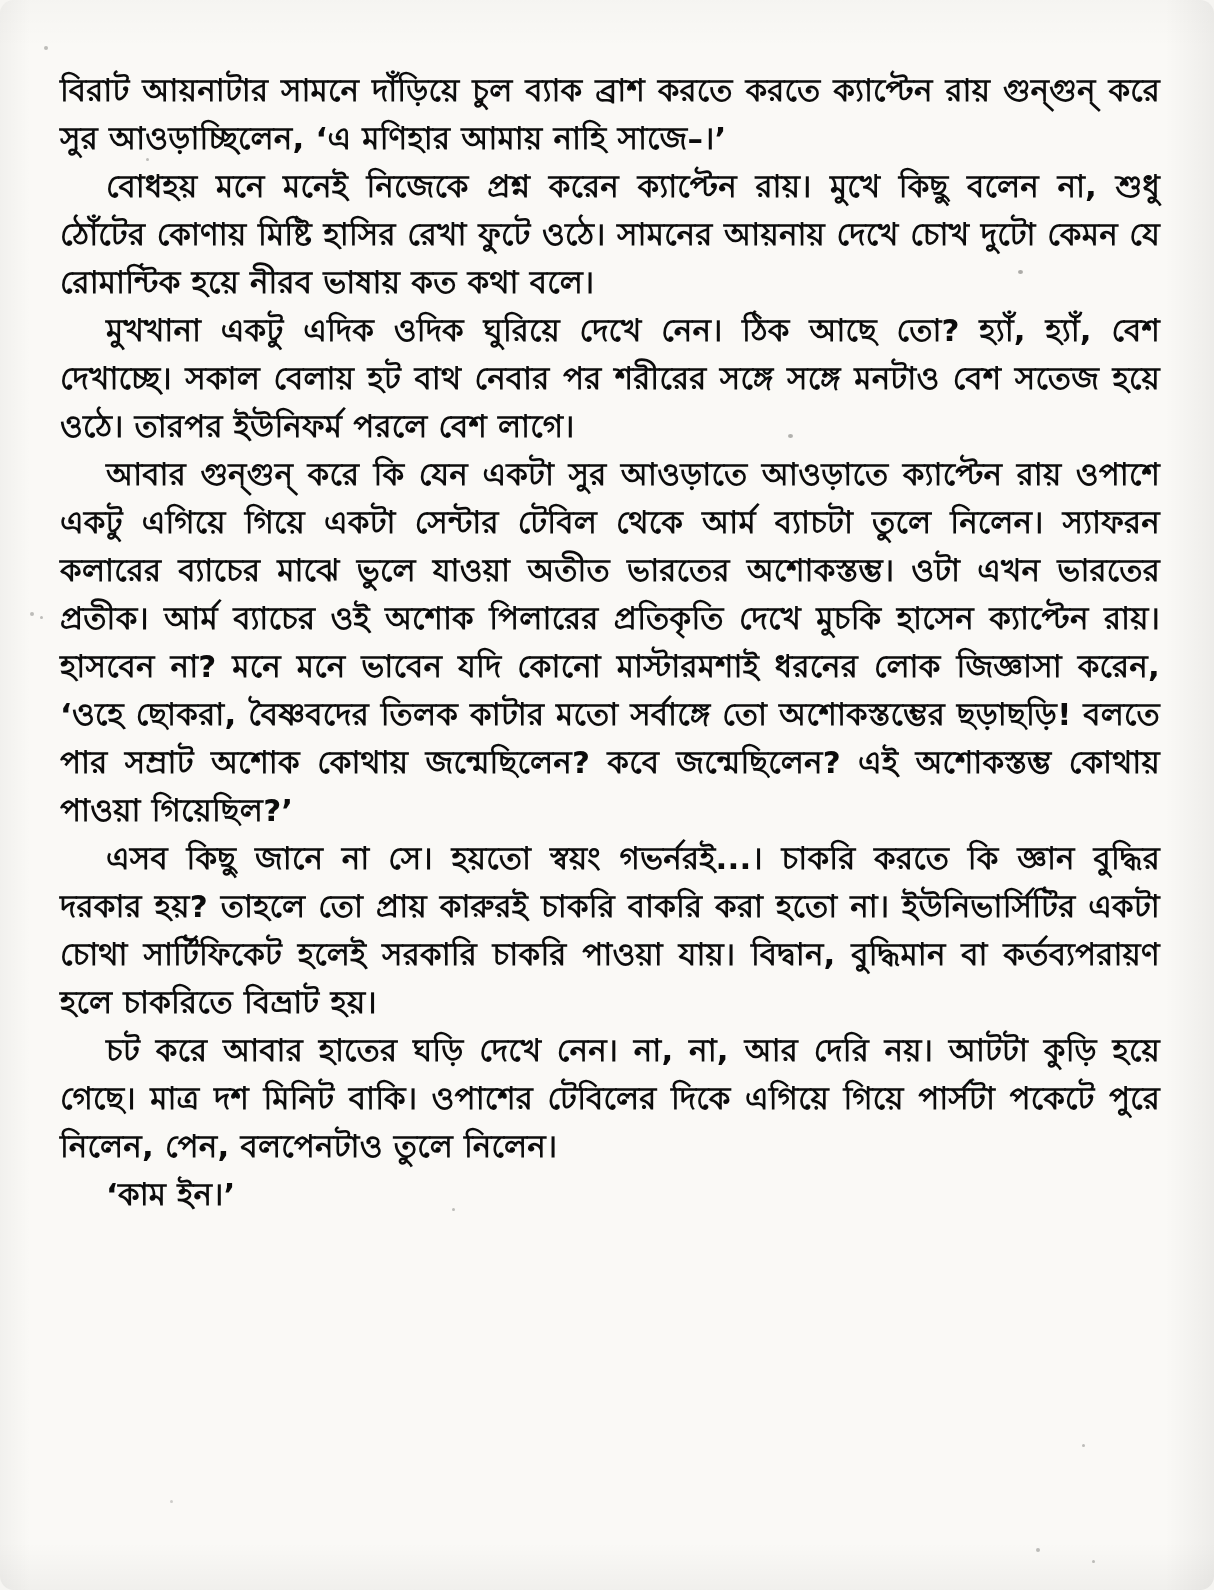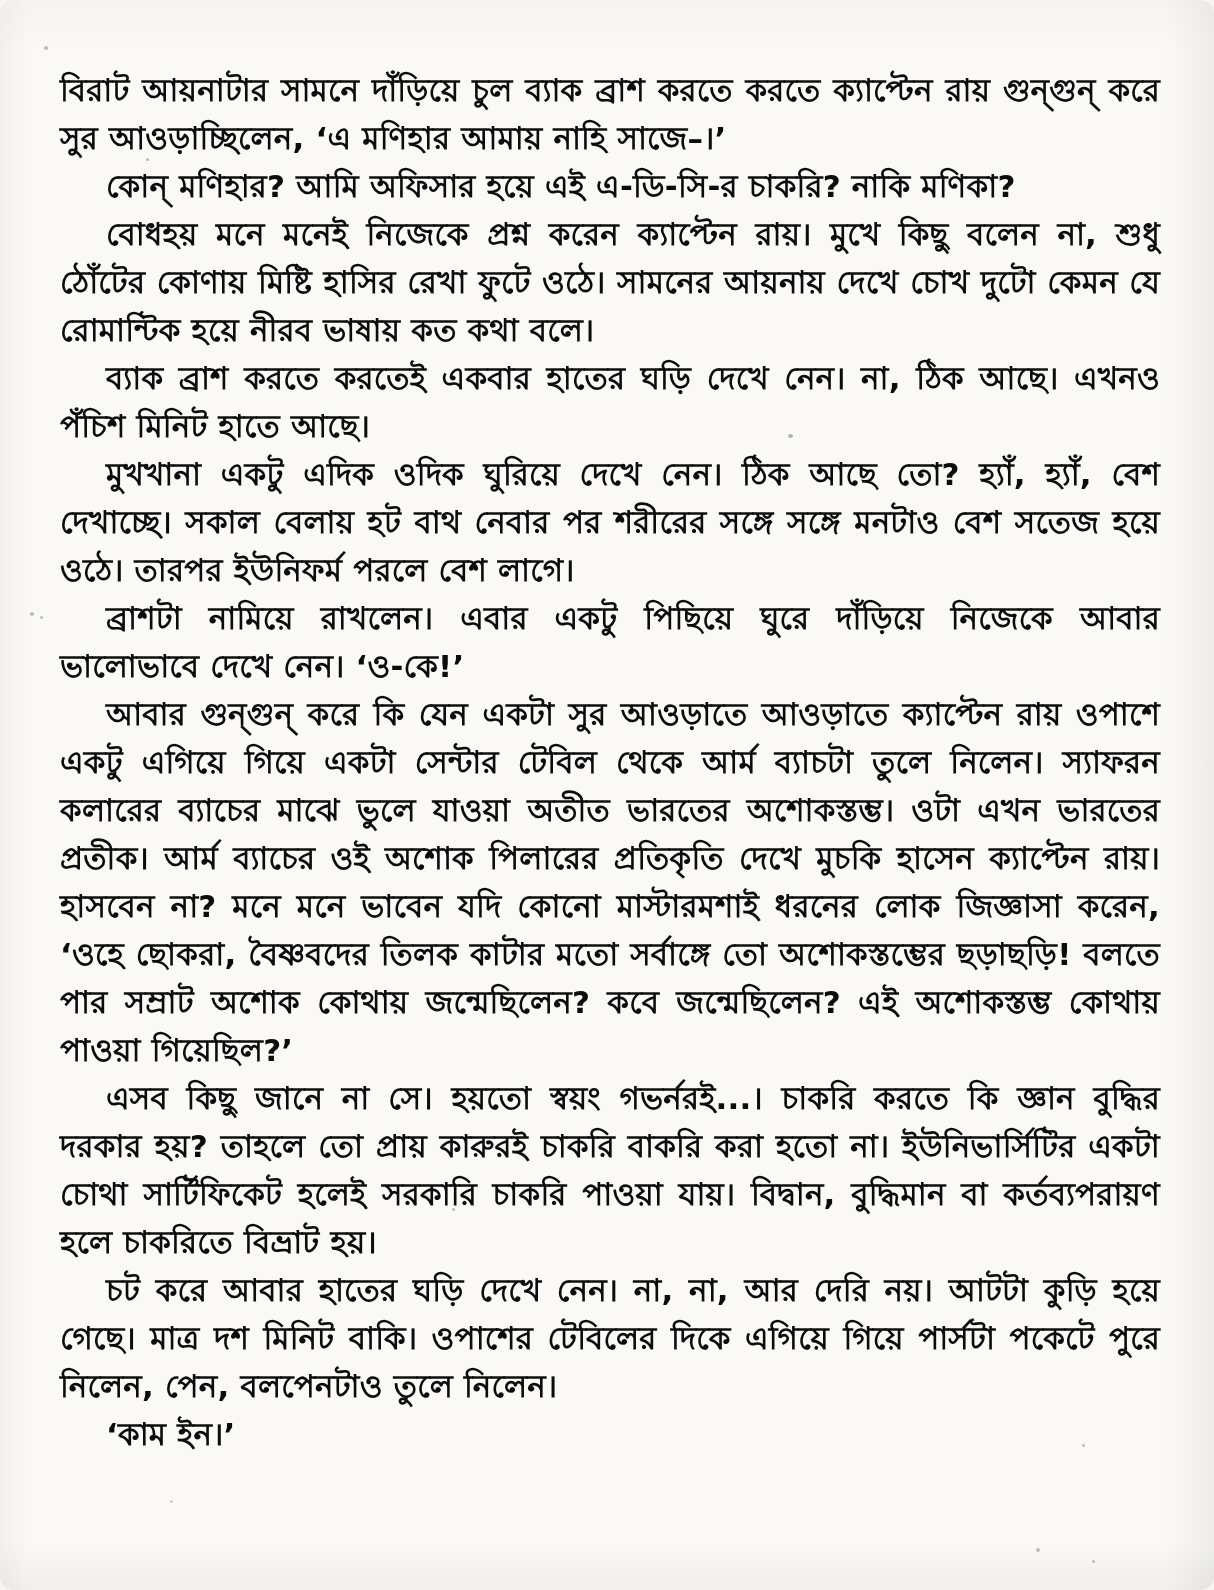--- a/index.html
+++ b/index.html
@@ -63,25 +63,22 @@
   .speck.s10 { left: 1092px; top: 1560px; width: 3px; height: 3px; }
   .speck.s11 { left: 170px; top: 1500px; width: 3px; height: 3px; opacity: 0.4; }
 </style>
 </head>
 <body>
 
 <div class="page">
 
   <div class="text-block">
     <p class="para no-indent">বিরাট আয়নাটার সামনে দাঁড়িয়ে চুল ব্যাক ব্রাশ করতে করতে ক্যাপ্টেন রায় গুন্‌গুন্ করে সুর আওড়াচ্ছিলেন, ‘এ মণিহার আমায় নাহি সাজে–।’</p>
-    <p class="para">কোন্ মণিহার? আমি অফিসার হয়ে এই এ-ডি-সি-র চাকরি? নাকি মণিকা?</p>
     <p class="para">বোধহয় মনে মনেই নিজেকে প্রশ্ন করেন ক্যাপ্টেন রায়। মুখে কিছু বলেন না, শুধু ঠোঁটের কোণায় মিষ্টি হাসির রেখা ফুটে ওঠে। সামনের আয়নায় দেখে চোখ দুটো কেমন যে রোমান্টিক হয়ে নীরব ভাষায় কত কথা বলে।</p>
-    <p class="para">ব্যাক ব্রাশ করতে করতেই একবার হাতের ঘড়ি দেখে নেন। না, ঠিক আছে। এখনও পঁচিশ মিনিট হাতে আছে।</p>
     <p class="para">মুখখানা একটু এদিক ওদিক ঘুরিয়ে দেখে নেন। ঠিক আছে তো? হ্যাঁ, হ্যাঁ, বেশ দেখাচ্ছে। সকাল বেলায় হট বাথ নেবার পর শরীরের সঙ্গে সঙ্গে মনটাও বেশ সতেজ হয়ে ওঠে। তারপর ইউনিফর্ম পরলে বেশ লাগে।</p>
-    <p class="para">ব্রাশটা নামিয়ে রাখলেন। এবার একটু পিছিয়ে ঘুরে দাঁড়িয়ে নিজেকে আবার ভালোভাবে দেখে নেন। ‘ও-কে!’</p>
     <p class="para">আবার গুন্‌গুন্ করে কি যেন একটা সুর আওড়াতে আওড়াতে ক্যাপ্টেন রায় ওপাশে একটু এগিয়ে গিয়ে একটা সেন্টার টেবিল থেকে আর্ম ব্যাচটা তুলে নিলেন। স্যাফরন কলারের ব্যাচের মাঝে ভুলে যাওয়া অতীত ভারতের অশোকস্তম্ভ। ওটা এখন ভারতের প্রতীক। আর্ম ব্যাচের ওই অশোক পিলারের প্রতিকৃতি দেখে মুচকি হাসেন ক্যাপ্টেন রায়। হাসবেন না? মনে মনে ভাবেন যদি কোনো মাস্টারমশাই ধরনের লোক জিজ্ঞাসা করেন, ‘ওহে ছোকরা, বৈষ্ণবদের তিলক কাটার মতো সর্বাঙ্গে তো অশোকস্তম্ভের ছড়াছড়ি! বলতে পার সম্রাট অশোক কোথায় জন্মেছিলেন? কবে জন্মেছিলেন? এই অশোকস্তম্ভ কোথায় পাওয়া গিয়েছিল?’</p>
     <p class="para">এসব কিছু জানে না সে। হয়তো স্বয়ং গভর্নরই...। চাকরি করতে কি জ্ঞান বুদ্ধির দরকার হয়? তাহলে তো প্রায় কারুরই চাকরি বাকরি করা হতো না। ইউনিভার্সিটির একটা চোথা সার্টিফিকেট হলেই সরকারি চাকরি পাওয়া যায়। বিদ্বান, বুদ্ধিমান বা কর্তব্যপরায়ণ হলে চাকরিতে বিভ্রাট হয়।</p>
     <p class="para">চট করে আবার হাতের ঘড়ি দেখে নেন। না, না, আর দেরি নয়। আটটা কুড়ি হয়ে গেছে। মাত্র দশ মিনিট বাকি। ওপাশের টেবিলের দিকে এগিয়ে গিয়ে পার্সটা পকেটে পুরে নিলেন, পেন, বলপেনটাও তুলে নিলেন।</p>
     <p class="para">‘কাম ইন।’</p>
   </div>
 
   <span class="speck s1"></span>
   <span class="speck s2"></span>
   <span class="speck s3"></span>
   <span class="speck s4"></span>

